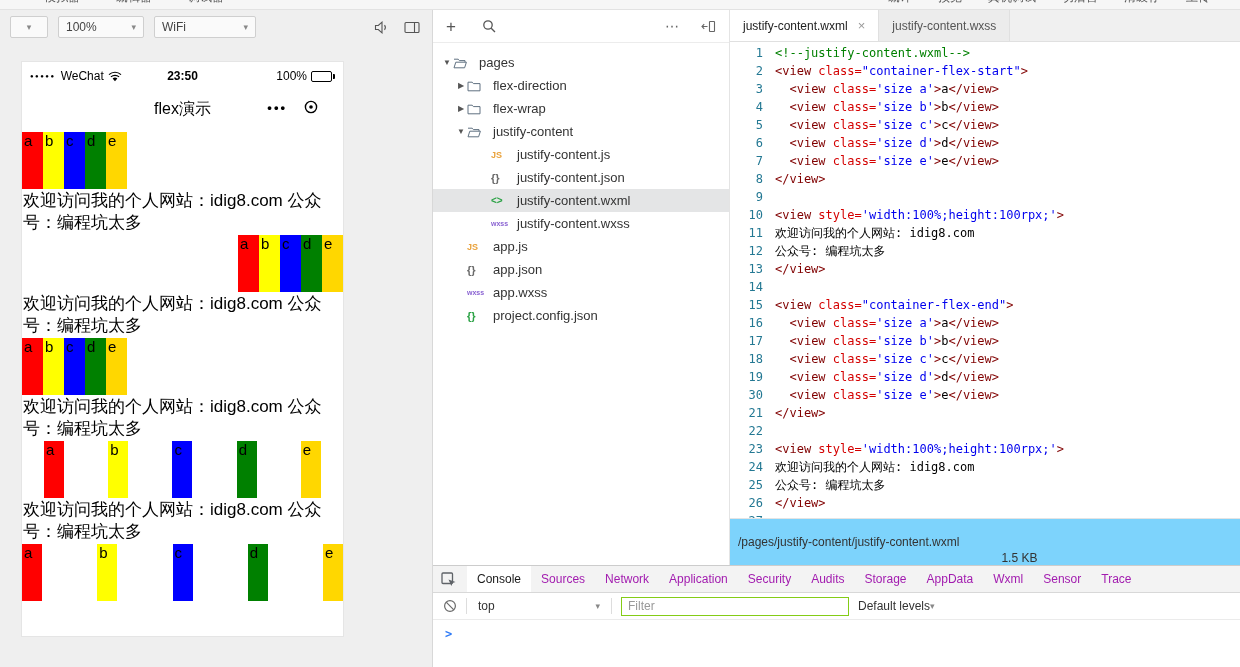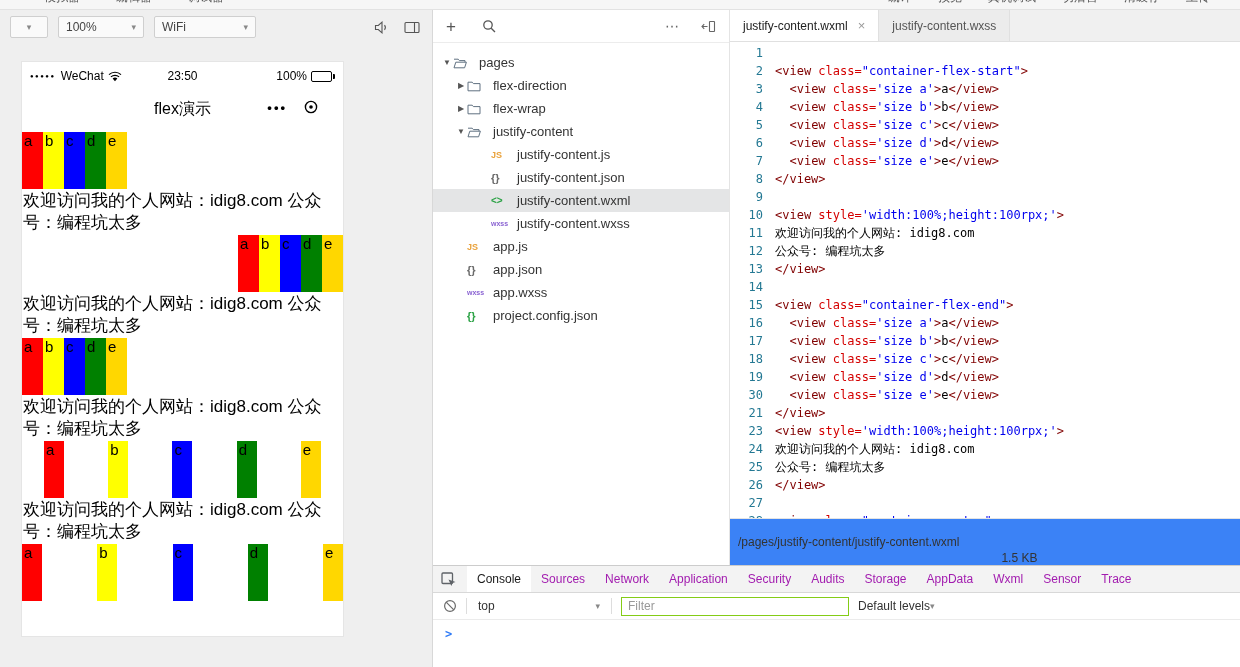--- a/index.html
+++ b/index.html
@@ -23,21 +23,21 @@
   .w-net { width:102px; }
   .caret { font-size:9px; color:#888; }
   .sim-icons { margin-left:auto; display:flex; gap:14px; align-items:center; padding-right:2px; }
   .toolicon { display:inline-flex; align-items:center; }
 
   .phone { position:absolute; left:22px; top:52px; width:321px; height:574px; background:#fff; box-shadow:0 0 0 1px rgba(0,0,0,0.04); }
   .p-status { position:relative; display:flex; align-items:center; height:24px; padding:4px 8px 0; font-size:12px; color:#000; }
   .p-signal { font-size:6px; letter-spacing:1.5px; }
   .p-carrier { margin-left:5px; font-size:12px; }
   .p-wifi { margin-left:4px; display:inline-flex; }
-  .p-time { position:absolute; left:0; right:0; text-align:center; font-weight:normal; pointer-events:none; }
+  .p-time { position:absolute; left:0; right:0; text-align:center; font-weight:bold; pointer-events:none; }
   .p-right { margin-left:auto; display:inline-flex; align-items:center; z-index:1; }
   .battery { display:inline-flex; align-items:center; margin-left:4px; }
   .bat-body { width:21px; height:11px; border:1px solid #000; border-radius:2px; padding:1px; }
   .bat-fill { background:#000; width:100%; height:100%; border-radius:1px; }
   .bat-tip { width:2px; height:5px; background:#000; margin-left:1px; border-radius:0 1px 1px 0; }
 
   .p-nav { position:relative; height:46px; }
   .p-title { position:absolute; left:0; right:0; top:13px; text-align:center; font-size:16px; color:#000; }
   .p-capsule { position:absolute; right:24px; top:13px; display:flex; align-items:center; gap:16px; }
   .dots { letter-spacing:2px; font-weight:bold; font-size:13px; color:#000; }
@@ -75,21 +75,21 @@
   .ed-tab.active { background:#fff; color:#222; }
   .ed-tab .close { margin-left:10px; color:#999; font-size:13px; }
   .ed-code { flex:1 1 auto; overflow:hidden; padding-top:2px; font-family:"DejaVu Sans Mono", monospace; font-size:12px; line-height:18px; }
   .cl { display:flex; height:18px; white-space:pre; }
   .ln { flex:0 0 33px; text-align:right; color:#237893; }
   .ct { padding-left:12px; color:#000; }
   .tk-t { color:#800000; }
   .tk-a { color:#d40000; }
   .tk-s { color:#0000ee; }
   .tk-c { color:#008000; }
-  .ed-status { flex:0 0 20px; display:flex; align-items:center; background:#3b82f6; border-top:1px solid #e4e4e4; font-size:12px; color:#333; padding:0 8px; }
+  .ed-status { flex:0 0 20px; display:flex; align-items:center; background:#7dd3fc; border-top:1px solid #e4e4e4; font-size:12px; color:#333; padding:0 8px; }
   .ed-size { margin-left:42px; color:#333;margin-top:32px; }
 
   
   .console { position:absolute; left:433px; top:565px; width:807px; height:102px; background:#fff; border-top:1px solid #ccc; }
   .con-tabs { display:flex; align-items:center; height:27px; background:#f3f3f3; border-bottom:1px solid #d8d8d8; padding-left:8px; }
   .inspect-btn { display:inline-flex; margin-right:10px; }
   .con-tab-list { display:inline-flex; }
   .con-tab { padding:0 10px; font-size:12px; color:#a21caf; line-height:26px; }
   .con-tab.active { color:#1a1a1a; background:#fff; }
   .con-toolbar { display:flex; align-items:center; height:27px; border-bottom:1px solid #ebebeb; padding:0 10px; gap:9px; }
@@ -348,41 +348,42 @@
     <div class="ed-tabs">
         <div class="ed-tab active">
           <span>justify-content.wxml</span>
           <span class="close">×</span>
         </div>
         <div class="ed-tab">
           <span>justify-content.wxss</span>
         </div>
       </div>
     <div class="ed-code">
-        <div class="cl"><span class="ln">1</span></div>
+        <div class="cl"><span class="ln">1</span><span class="ct"><span class="tk-c">&lt;!--justify-content.wxml--&gt;</span></span></div>
         <div class="cl"><span class="ln">2</span><span class="ct"><span class="tk-t">&lt;view</span> <span class="tk-a">class=</span><span class="tk-s">"container-flex-start"</span><span class="tk-t">&gt;</span></span></div>
         <div class="cl"><span class="ln">3</span><span class="ct">  <span class="tk-t">&lt;view</span> <span class="tk-a">class=</span><span class="tk-s">'size a'</span><span class="tk-t">&gt;</span>a<span class="tk-t">&lt;/view</span><span class="tk-t">&gt;</span></span></div>
         <div class="cl"><span class="ln">4</span><span class="ct">  <span class="tk-t">&lt;view</span> <span class="tk-a">class=</span><span class="tk-s">'size b'</span><span class="tk-t">&gt;</span>b<span class="tk-t">&lt;/view</span><span class="tk-t">&gt;</span></span></div>
         <div class="cl"><span class="ln">5</span><span class="ct">  <span class="tk-t">&lt;view</span> <span class="tk-a">class=</span><span class="tk-s">'size c'</span><span class="tk-t">&gt;</span>c<span class="tk-t">&lt;/view</span><span class="tk-t">&gt;</span></span></div>
         <div class="cl"><span class="ln">6</span><span class="ct">  <span class="tk-t">&lt;view</span> <span class="tk-a">class=</span><span class="tk-s">'size d'</span><span class="tk-t">&gt;</span>d<span class="tk-t">&lt;/view</span><span class="tk-t">&gt;</span></span></div>
         <div class="cl"><span class="ln">7</span><span class="ct">  <span class="tk-t">&lt;view</span> <span class="tk-a">class=</span><span class="tk-s">'size e'</span><span class="tk-t">&gt;</span>e<span class="tk-t">&lt;/view</span><span class="tk-t">&gt;</span></span></div>
         <div class="cl"><span class="ln">8</span><span class="ct"><span class="tk-t">&lt;/view</span><span class="tk-t">&gt;</span></span></div>
         <div class="cl"><span class="ln">9</span><span class="ct"></span></div>
         <div class="cl"><span class="ln">10</span><span class="ct"><span class="tk-t">&lt;view</span> <span class="tk-a">style=</span><span class="tk-s">'width:100%;height:100rpx;'</span><span class="tk-t">&gt;</span></span></div>
         <div class="cl"><span class="ln">11</span><span class="ct">欢迎访问我的个人网站: idig8.com</span></div>
         <div class="cl"><span class="ln">12</span><span class="ct">公众号: 编程坑太多</span></div>
         <div class="cl"><span class="ln">13</span><span class="ct"><span class="tk-t">&lt;/view</span><span class="tk-t">&gt;</span></span></div>
         <div class="cl"><span class="ln">14</span><span class="ct"></span></div>
         <div class="cl"><span class="ln">15</span><span class="ct"><span class="tk-t">&lt;view</span> <span class="tk-a">class=</span><span class="tk-s">"container-flex-end"</span><span class="tk-t">&gt;</span></span></div>
         <div class="cl"><span class="ln">16</span><span class="ct">  <span class="tk-t">&lt;view</span> <span class="tk-a">class=</span><span class="tk-s">'size a'</span><span class="tk-t">&gt;</span>a<span class="tk-t">&lt;/view</span><span class="tk-t">&gt;</span></span></div>
         <div class="cl"><span class="ln">17</span><span class="ct">  <span class="tk-t">&lt;view</span> <span class="tk-a">class=</span><span class="tk-s">'size b'</span><span class="tk-t">&gt;</span>b<span class="tk-t">&lt;/view</span><span class="tk-t">&gt;</span></span></div>
         <div class="cl"><span class="ln">18</span><span class="ct">  <span class="tk-t">&lt;view</span> <span class="tk-a">class=</span><span class="tk-s">'size c'</span><span class="tk-t">&gt;</span>c<span class="tk-t">&lt;/view</span><span class="tk-t">&gt;</span></span></div>
         <div class="cl"><span class="ln">19</span><span class="ct">  <span class="tk-t">&lt;view</span> <span class="tk-a">class=</span><span class="tk-s">'size d'</span><span class="tk-t">&gt;</span>d<span class="tk-t">&lt;/view</span><span class="tk-t">&gt;</span></span></div>
         <div class="cl"><span class="ln">30</span><span class="ct">  <span class="tk-t">&lt;view</span> <span class="tk-a">class=</span><span class="tk-s">'size e'</span><span class="tk-t">&gt;</span>e<span class="tk-t">&lt;/view</span><span class="tk-t">&gt;</span></span></div>
         <div class="cl"><span class="ln">21</span><span class="ct"><span class="tk-t">&lt;/view</span><span class="tk-t">&gt;</span></span></div>
+        <div class="cl"><span class="ln">22</span><span class="ct"></span></div>
         <div class="cl"><span class="ln">23</span><span class="ct"><span class="tk-t">&lt;view</span> <span class="tk-a">style=</span><span class="tk-s">'width:100%;height:100rpx;'</span><span class="tk-t">&gt;</span></span></div>
         <div class="cl"><span class="ln">24</span><span class="ct">欢迎访问我的个人网站: idig8.com</span></div>
         <div class="cl"><span class="ln">25</span><span class="ct">公众号: 编程坑太多</span></div>
         <div class="cl"><span class="ln">26</span><span class="ct"><span class="tk-t">&lt;/view</span><span class="tk-t">&gt;</span></span></div>
         <div class="cl"><span class="ln">27</span><span class="ct"></span></div>
         <div class="cl"><span class="ln">28</span><span class="ct"><span class="tk-t">&lt;view</span> <span class="tk-a">class=</span><span class="tk-s">"container-center"</span><span class="tk-t">&gt;</span></span></div>
       </div>
     <div class="ed-status">
       <span>/pages/justify-content/justify-content.wxml</span>
       <span class="ed-size">1.5 KB</span>

